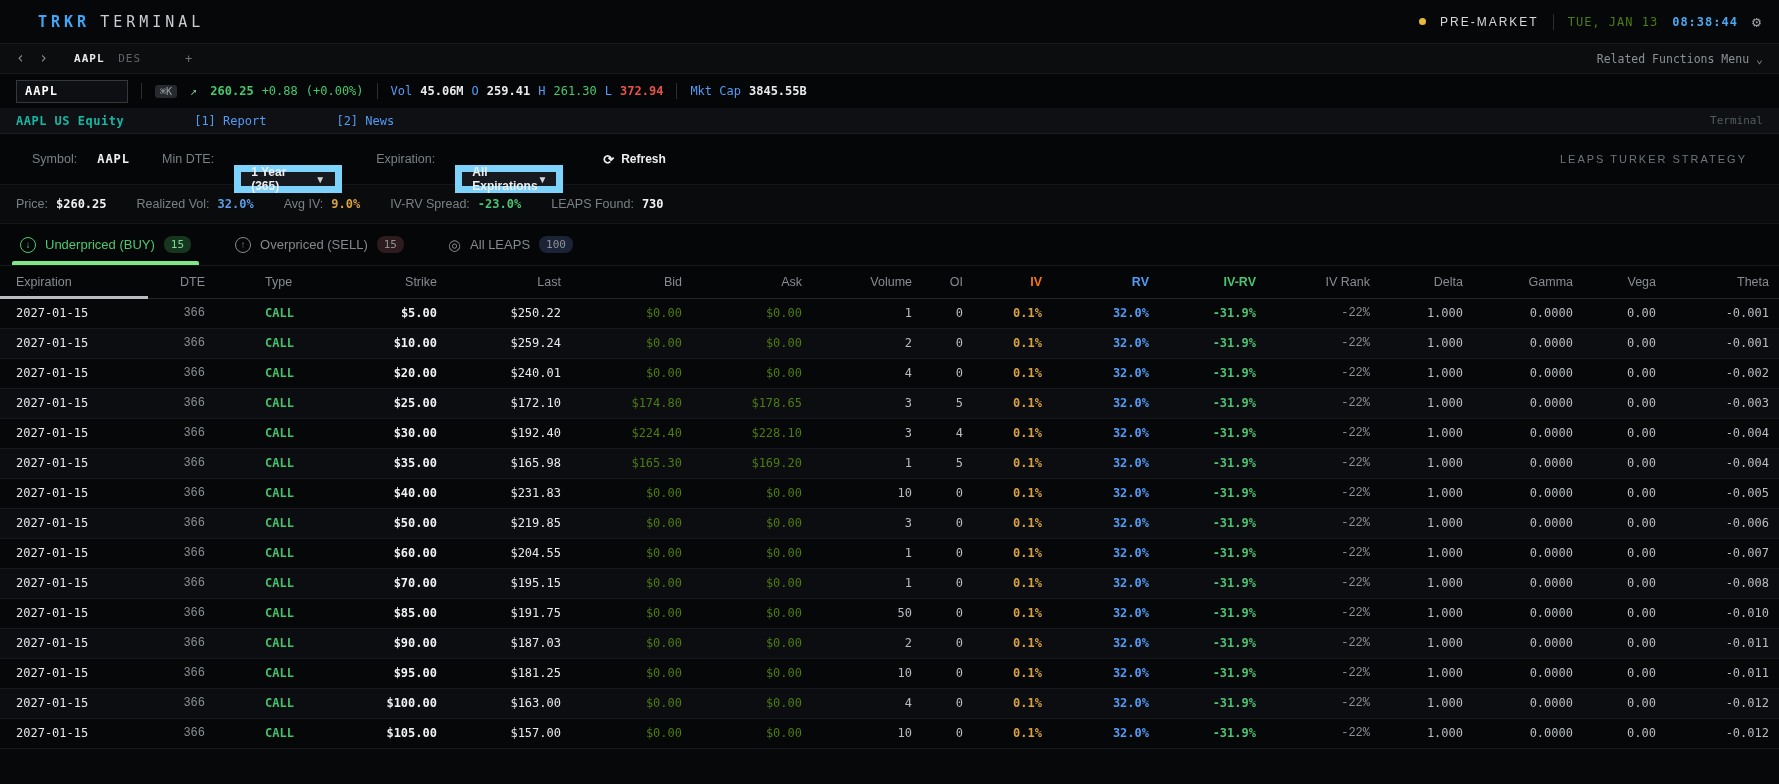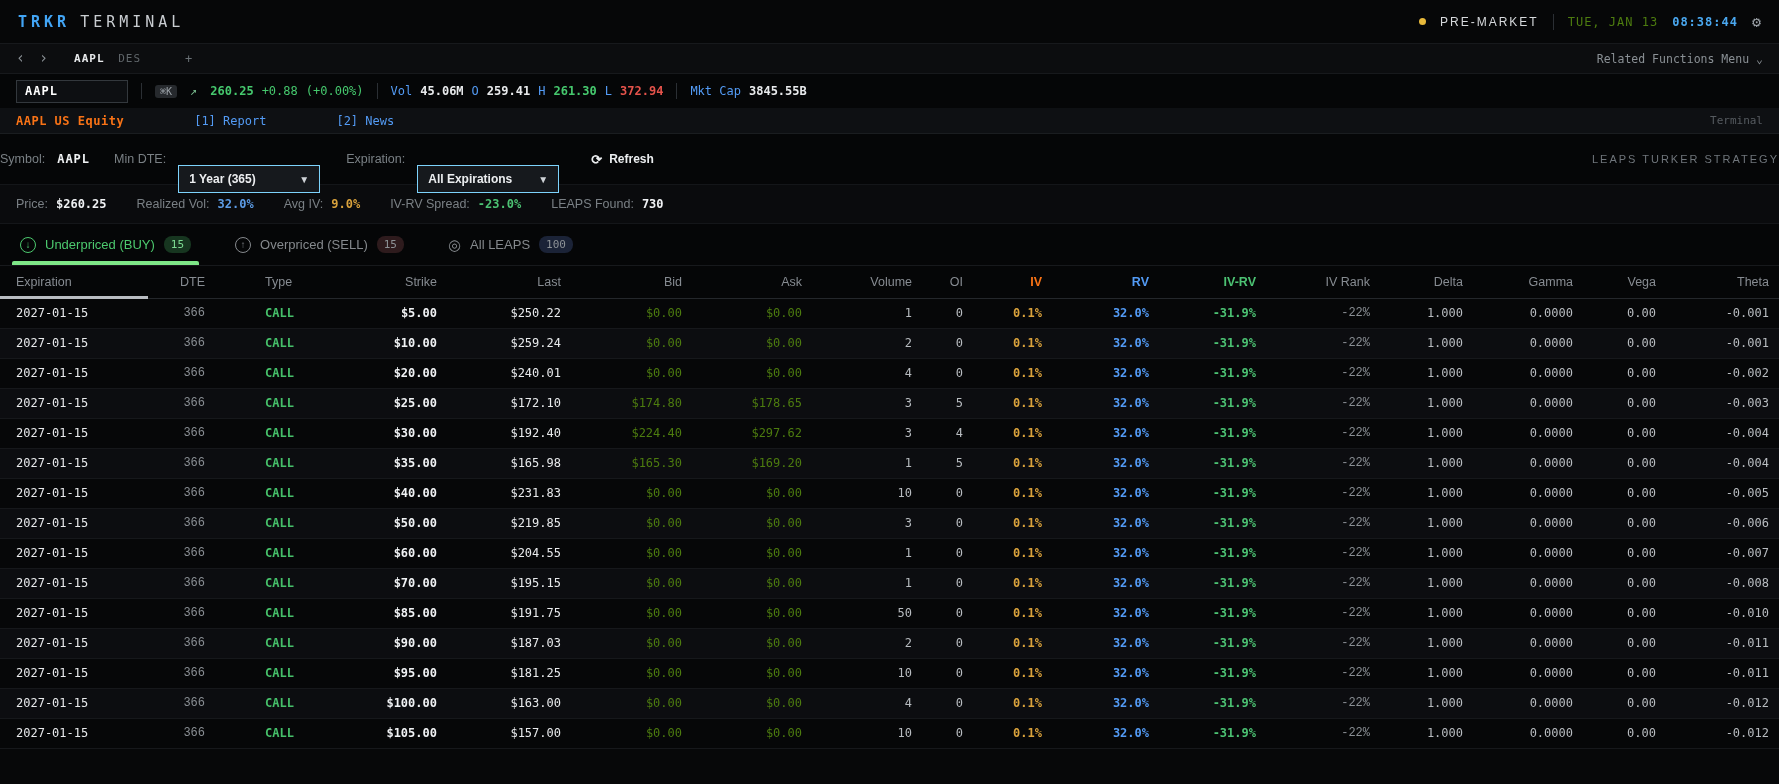--- a/index.html
+++ b/index.html
@@ -7,21 +7,21 @@
   body {
     width:1779px; height:784px; overflow:hidden;
     background:#070809; color:#e6e6e6;
     font-family:"DejaVu Sans Mono", monospace; font-size:12px;
   }
   .sans { font-family:"Liberation Sans", sans-serif; }
 
   
   .topbar { height:44px; background:#060708; border-bottom:1px solid #17191c;
     display:flex; align-items:center; justify-content:space-between; padding:0 18px; }
-  .logo { display:flex; align-items:baseline; }
+  .logo { display:flex; align-items:baseline;margin-left:20px; }
   .logo-primary { color:#42a5f5; font-weight:bold; font-size:15px; letter-spacing:4px; }
   .logo-secondary { color:#c9cdd1; font-size:15px; letter-spacing:4px; margin-left:10px; }
   .topbar-right { display:flex; align-items:center; gap:14px; }
   .status-dot { width:7px; height:7px; border-radius:50%; background:#e8b93b; }
   .market-status { color:#d6d9dc; letter-spacing:2px; font-size:12px; }
   .vdiv { width:1px; height:16px; background:#2b2f34; }
   .date-label { color:#4d7c0f; letter-spacing:1px; }
   .time-label { color:#4aa8f0; font-weight:bold; letter-spacing:1px; }
   .gear { color:#9aa0a6; font-size:15px; cursor:pointer; }
 
@@ -41,37 +41,37 @@
   .tickerbar { height:34px; background:#050607; display:flex; align-items:center; gap:13px; padding:0 16px; }
   .symbol-input { width:112px; height:23px; background:#0d0f12; border:1px solid #33383d;
     color:#fff; font-family:"DejaVu Sans Mono",monospace; font-weight:bold; font-size:12px;
     letter-spacing:1px; padding:0 8px; outline:none; }
   .kbd-badge { background:#26292d; color:#9aa0a6; border-radius:3px; padding:1px 5px; font-size:10px; }
   .trend-arrow { color:#76b98c; font-size:12px; }
   .px-green { color:#46c96e; font-weight:bold; }
   .px-green-n { color:#46c96e; }
   .q-label { color:#539bf5; }
   .q-val { color:#e8eaec; font-weight:bold; }
-  .q-high { color:#46c96e; font-weight:bold; }
+  .q-high { color:#46c96e; font-weight:normal; }
   .q-low { color:#e5534b; font-weight:bold; }
   .quote-group { display:flex; align-items:center; gap:8px; }
 
   
   .funcbar { height:26px; background:#0e1013; border-bottom:1px solid #1a1d20;
     display:flex; align-items:center; justify-content:space-between; padding:0 16px; }
   .funcbar-left { display:flex; align-items:center; gap:26px; }
-  .func-title { color:#f97316; font-weight:bold; letter-spacing:0.5px; }
+  .func-title { color:#14b8a6; font-weight:bold; letter-spacing:0.5px; }
   .func-link { color:#539bf5; cursor:pointer;margin-left:44px; }
   .terminal-label { color:#565b60; font-size:11px; }
 
   
-  .controls { height:50px; display:flex; align-items:center; gap:12px; padding:0 0; background:#050607; }
+  .controls { height:50px; display:flex; align-items:center; gap:20px; padding:0 32px; background:#050607; }
   .ctl-label { color:#7a8085; font-size:12.5px; }
   .ctl-symbol { color:#f0f2f4; font-weight:bold; letter-spacing:1px; margin-right:12px; }
-  .select { width:142px; height:28px; background:#16191d; border:1px solid #7dd3fc;
+  .select { width:108px; height:28px; background:#16191d; border:7px solid #7dd3fc;
     display:inline-flex; align-items:center; justify-content:space-between; padding:0 10px;
     color:#eceef0; font-family:"Liberation Sans",sans-serif; font-weight:bold; font-size:12px; cursor:pointer;margin-top:40px; }
   .select .chev { color:#cfd3d7; font-size:10px; }
   .refresh-btn { display:inline-flex; align-items:center; gap:7px; background:none; border:none;
     color:#eceef0; font-family:"Liberation Sans",sans-serif; font-weight:bold; font-size:12px;
     cursor:pointer; margin-left:14px; }
   .refresh-icon { font-size:13px; }
   .strategy-label { margin-left:auto; color:#6f757b; letter-spacing:2px; font-size:11px; }
 
   
@@ -384,21 +384,21 @@
           <td class="col-vega right c-light">0.00</td>
           <td class="col-theta right c-light">-0.003</td>
         </tr>
         <tr>
           <td class="col-expiration left c-white">2027-01-15</td>
           <td class="col-dte right c-dim">366</td>
           <td class="col-type left c-call">CALL</td>
           <td class="col-strike right c-strike">$30.00</td>
           <td class="col-last right c-white">$192.40</td>
           <td class="col-bid right c-faint">$224.40</td>
-          <td class="col-ask right c-faint">$297.62</td>
+          <td class="col-ask right c-faint">$228.10</td>
           <td class="col-volume right c-light">3</td>
           <td class="col-oi right c-light">4</td>
           <td class="col-iv right c-orange">0.1%</td>
           <td class="col-rv right c-rvblue">32.0%</td>
           <td class="col-ivrv right c-green">-31.9%</td>
           <td class="col-ivrank right c-dim">-22%</td>
           <td class="col-delta right c-light">1.000</td>
           <td class="col-gamma right c-light">0.0000</td>
           <td class="col-vega right c-light">0.00</td>
           <td class="col-theta right c-light">-0.004</td>

